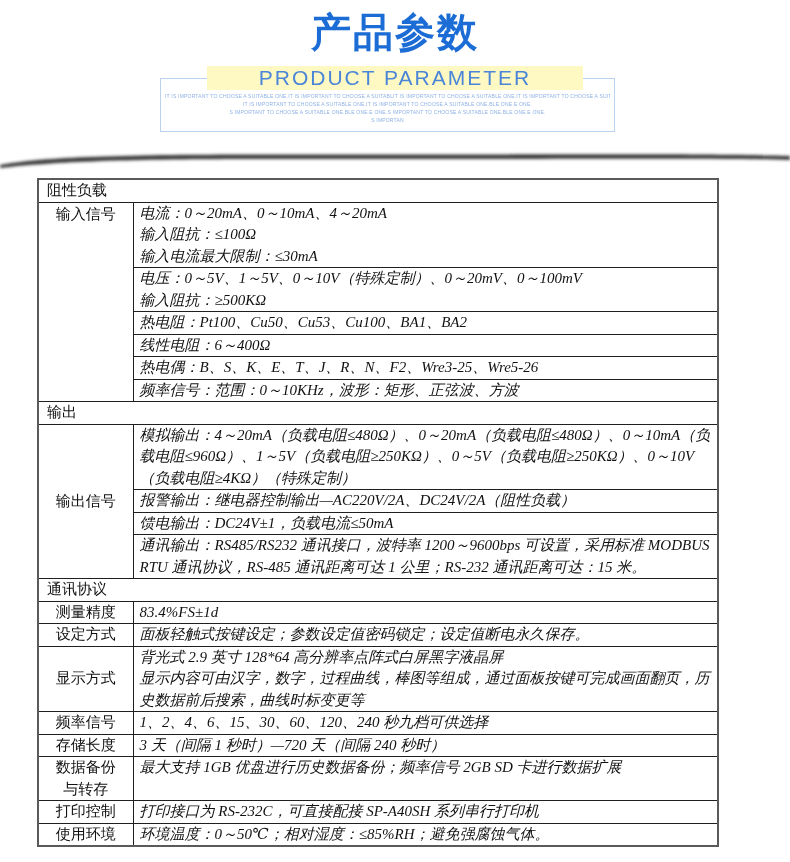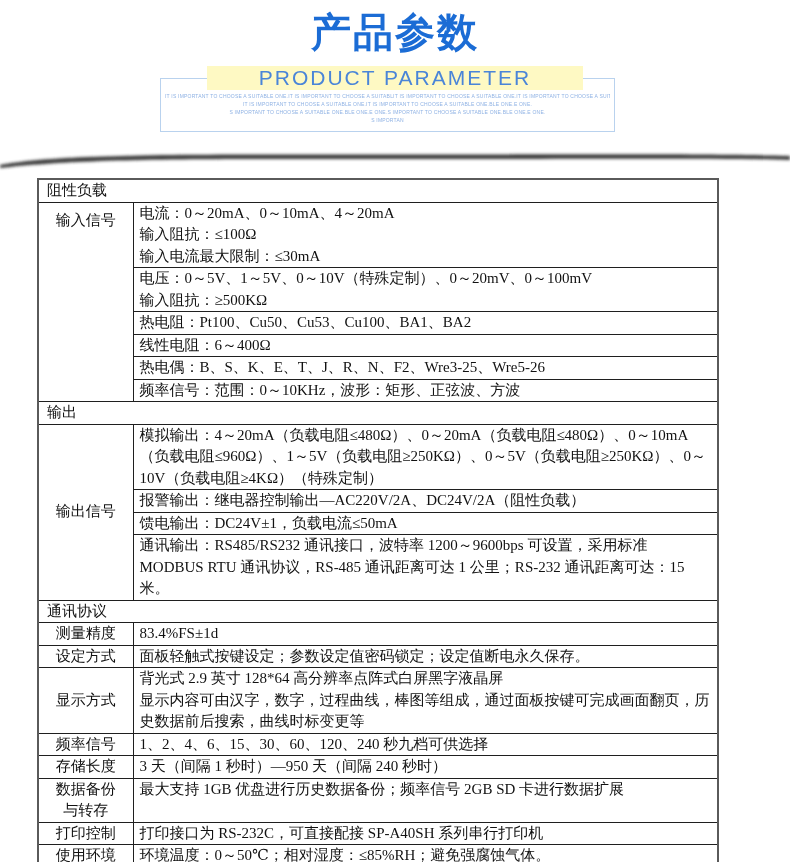--- a/index.html
+++ b/index.html
@@ -104,24 +104,25 @@
     padding-left: 8px;
   }
   .spec-table td.lbl {
     text-align: center;
     vertical-align: middle;
     white-space: pre-line;
     padding: 0 2px;
   }
   .spec-table td.lbl.top {
     vertical-align: top;
-    padding-top: 7px;
+    padding-top: 1px;
   }
   .spec-table td.val {
     white-space: pre-line;
+    font-style: italic;
   }
 </style>
 </head>
 <body>
 
 <div class="page">
 
   <h1 class="page-title" style="color:#1b6cd5">产品参数</h1>
 
   <div class="subtitle-wrap">
@@ -215,21 +216,21 @@
         <td class="lbl">显示方式</td>
         <td class="val">背光式 2.9 英寸 128*64 高分辨率点阵式白屏黑字液晶屏
 显示内容可由汉字，数字，过程曲线，棒图等组成，通过面板按键可完成画面翻页，历史数据前后搜索，曲线时标变更等</td>
       </tr>
       <tr>
         <td class="lbl">频率信号</td>
         <td class="val">1、2、4、6、15、30、60、120、240 秒九档可供选择</td>
       </tr>
       <tr>
         <td class="lbl">存储长度</td>
-        <td class="val">3 天（间隔 1 秒时）—950 天（间隔 240 秒时）</td>
+        <td class="val">3 天（间隔 1 秒时）—720 天（间隔 240 秒时）</td>
       </tr>
       <tr>
         <td class="lbl">数据备份
 与转存</td>
         <td class="val">最大支持 1GB 优盘进行历史数据备份；频率信号 2GB SD 卡进行数据扩展</td>
       </tr>
       <tr>
         <td class="lbl">打印控制</td>
         <td class="val">打印接口为 RS-232C，可直接配接 SP-A40SH 系列串行打印机</td>
       </tr>

